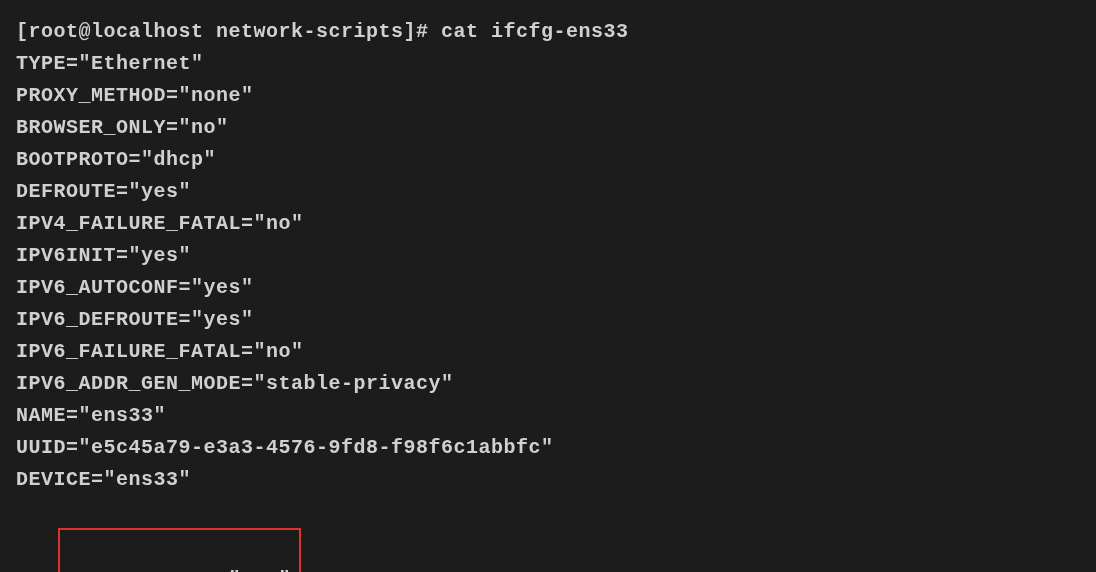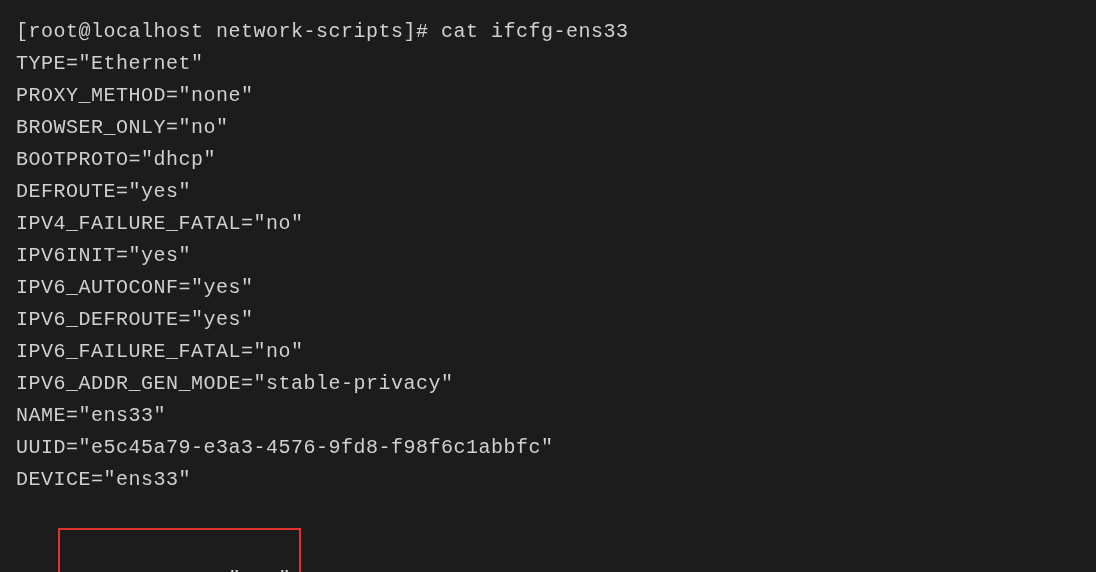--- a/index.html
+++ b/index.html
@@ -17,20 +17,21 @@
       height: 572px;
       overflow: hidden;
       line-height: 1.6;
       letter-spacing: 0.5px;
     }
     .terminal {
       padding: 0 16px;
     }
     .line {
       white-space: pre;
+      font-weight: bold;
     }
     .green {
       color: #00ff00;
     }
     .prompt-line {
       color: #d0d0d0;
     }
     .highlight-box {
       display: inline-block;
       border: 2px solid #e03030;

